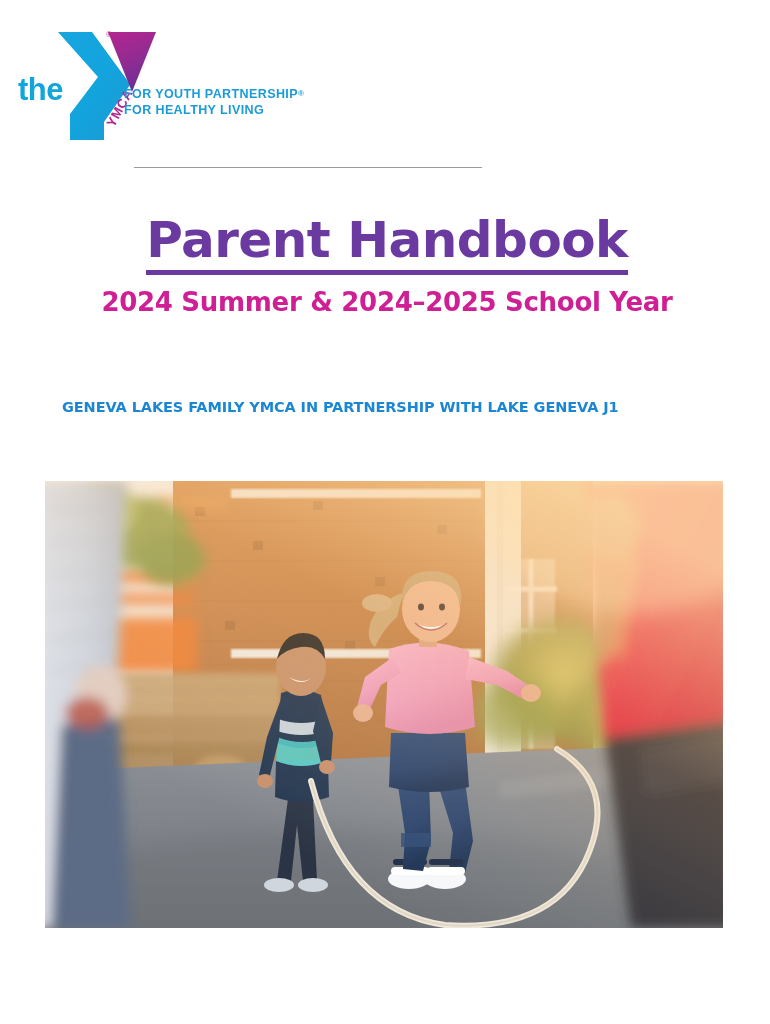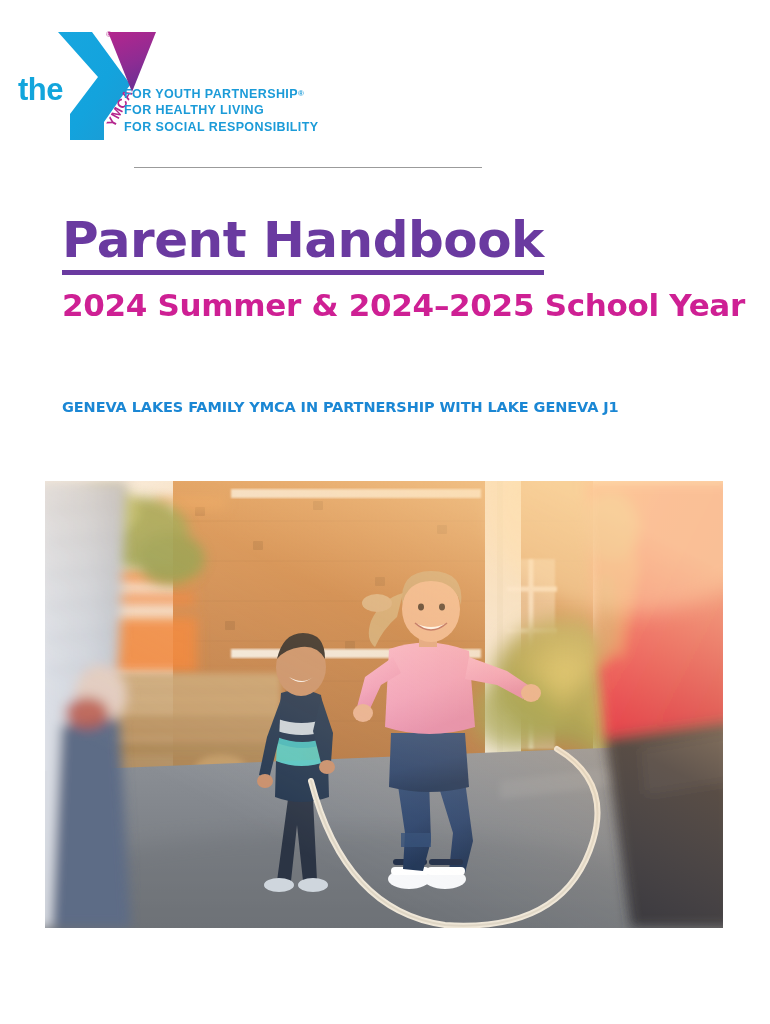--- a/index.html
+++ b/index.html
@@ -91,39 +91,40 @@
     height: 1px;
     background: #9b9b9b;
   }
 
   
   .title-wrap {
     position: absolute;
     left: 62px;
     top: 214px;
     width: 650px;
+    text-align: center;
   }
   .main-title {
     font-family: "DejaVu Sans", sans-serif;
     font-weight: bold;
     font-size: 50px;
     line-height: 1.06;
     color: #6A3AA0;
     letter-spacing: -0.5px;
     margin: 0;
     display: inline-block;
     padding-bottom: 3px;
     border-bottom: 5px solid #6A3AA0;
     white-space: nowrap;
   }
   .sub-title {
     margin: 13px 0 0 0;
     font-family: "DejaVu Sans", sans-serif;
     font-weight: bold;
-    font-size: 31px;
+    font-size: 26px;
     line-height: 1.1;
     color: #CE2094;
     letter-spacing: -0.3px;
     white-space: nowrap;
   }
 
   .partner-line {
     position: absolute;
     left: 62px;
     top: 399px;
@@ -177,21 +178,20 @@
 
         <text x="62" y="100" transform="rotate(-62 62 100)" font-family="Liberation Sans, sans-serif" font-size="13" font-weight="bold" letter-spacing="0.6" fill="#B4268E">YMCA</text>
       </svg>
     </div>
 
     <div class="reg-mark">®</div>
 
     <div class="tagline">
       <span class="tl"><span>FOR YOUTH PARTNERSHIP</span><span class="regsup">®</span></span>
       <span class="tl">FOR HEALTHY LIVING</span>
-      <span class="tl">FOR SOCIAL RESPONSIBILITY</span>
     </div>
 
     <div class="tag-rule"></div>
   </div>
 
   <div class="title-wrap">
     <div><span class="main-title">Parent Handbook</span></div>
     <div class="sub-title">2024 Summer &amp; 2024–2025 School Year</div>
   </div>
 

